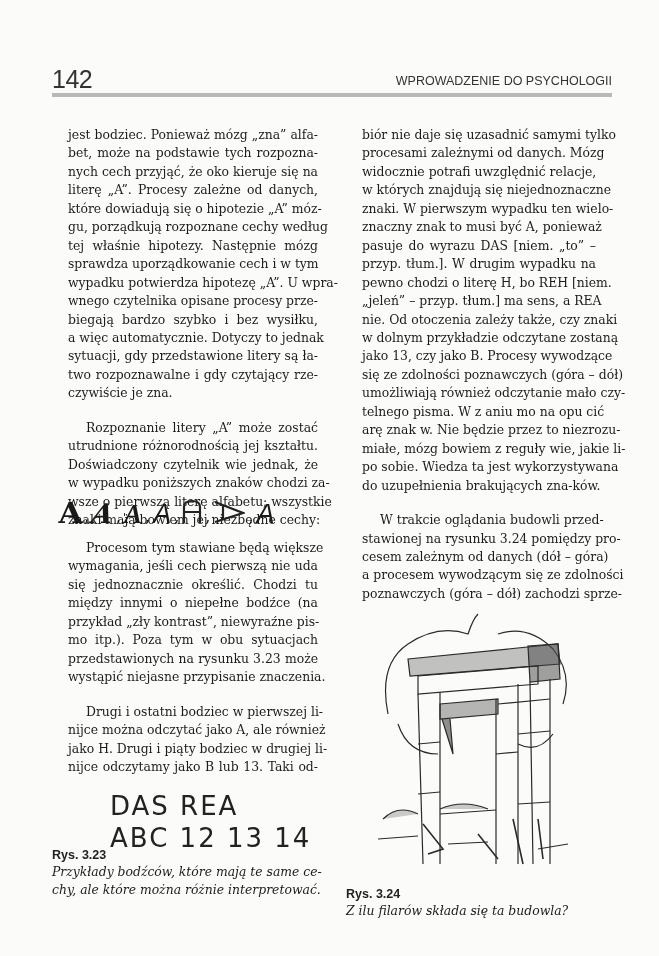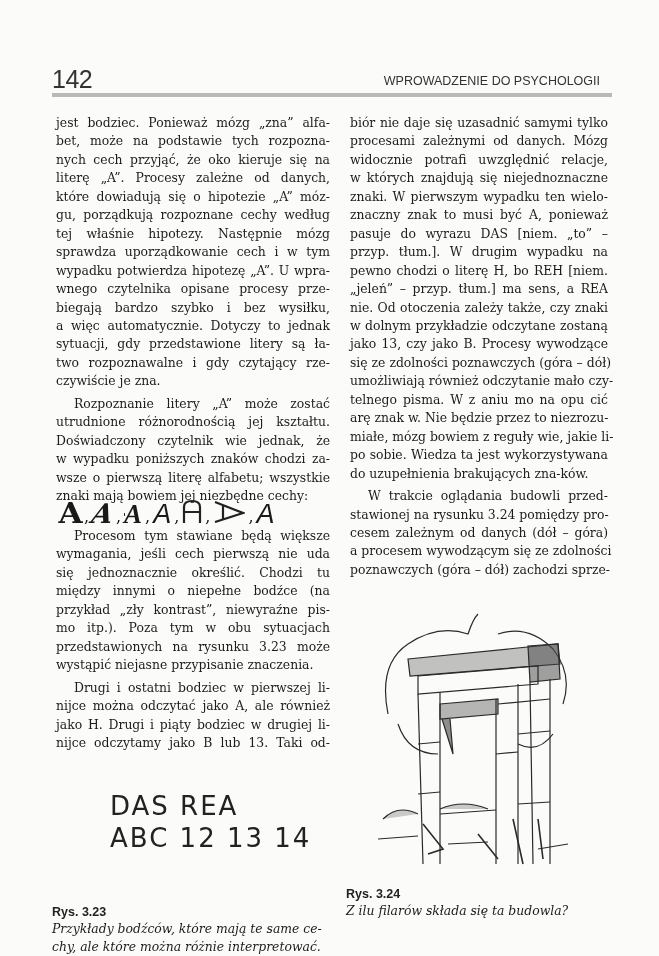--- a/index.html
+++ b/index.html
@@ -13,31 +13,31 @@
   .page { position: absolute; left: 0; top: 0; width: 606px; height: 956px; }
 
   .running-head { position: absolute; left: 52px; top: 66px; width: 560px; height: 26px; }
   .page-number {
     position: absolute; left: 0; top: 0;
     font-family: "Liberation Sans", "DejaVu Sans", sans-serif;
     font-size: 25px; line-height: 26px; color: #333;
     letter-spacing: -0.5px;
   }
   .book-title {
-    position: absolute; right: 12px; top: 8px;
+    position: absolute; right: 0; top: 8px;
     font-family: "Liberation Sans", "DejaVu Sans", sans-serif;
     font-size: 12.5px; line-height: 14px; color: #333;
   }
   .head-rule { position: absolute; left: 52px; top: 93px; width: 560px; height: 4px; background: #b9b9b9; }
 
   .column { position: absolute; top: 110px; font-size: 12.4px; line-height: 18.45px; text-align: justify; }
   .col-left { left: 52px; width: 282px; }
   .col-right { left: 346px; width: 266px; }
 
-  .para { margin: 4px; hyphens: manual; }
+  .para { margin: 16px; hyphens: manual; }
   .para .line { display: block; text-align: justify; text-align-last: justify; white-space: nowrap; }
   .para .line.last { text-align-last: left; }
   .line.first-indent { padding-left: 18px; }
 
   .a-variants {
     position: absolute; left: 60px; top: 497px; width: 270px; height: 34px;
     display: flex; align-items: flex-end; gap: 0px;
     font-size: 27px; line-height: 34px; color: #1a1a1a;
   }
   .a-variant { display: inline-block; }
@@ -58,21 +58,21 @@
   .fig-label {
     font-family: "Liberation Sans", "DejaVu Sans", sans-serif;
     font-weight: bold; font-size: 12.5px; line-height: 16px; color: #222;
     display: block;
   }
   .fig-caption {
     font-family: "DejaVu Serif", "Liberation Serif", serif;
     font-style: italic; font-size: 12.4px; line-height: 18px; color: #1c1c1c;
   }
   .fig-caption .line { display: block; white-space: nowrap; }
-  .caption-left { position: absolute; left: 52px; top: 904px; width: 282px; }
+  .caption-left { position: absolute; left: 52px; top: 847px; width: 282px; }
   .caption-right { position: absolute; left: 346px; top: 886px; width: 266px; }
 
   .drawing { position: absolute; left: 378px; top: 604px; width: 195px; height: 270px; }
 </style>
 </head>
 <body>
 
 <div class="page">
 
   <div class="running-head">

